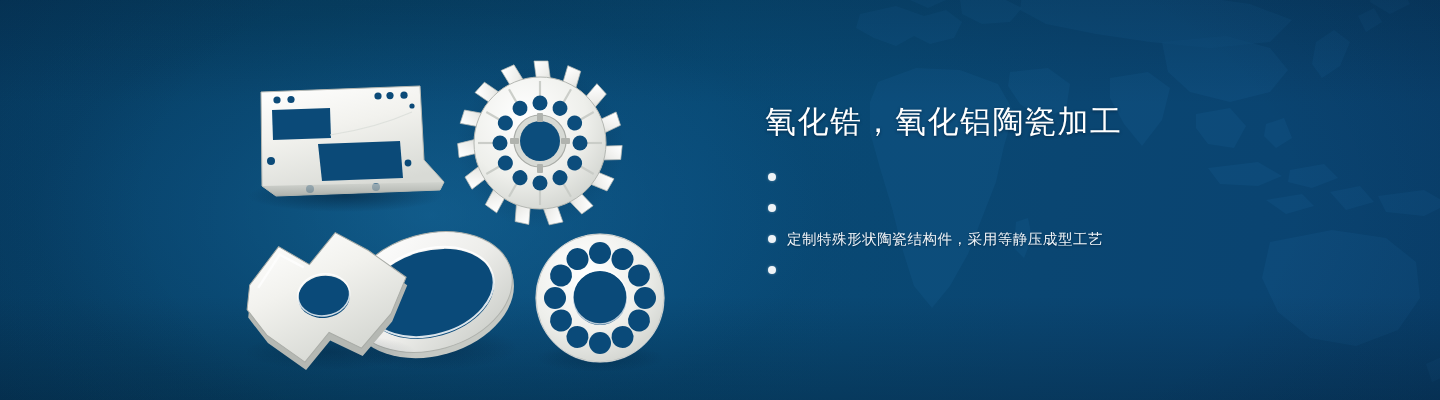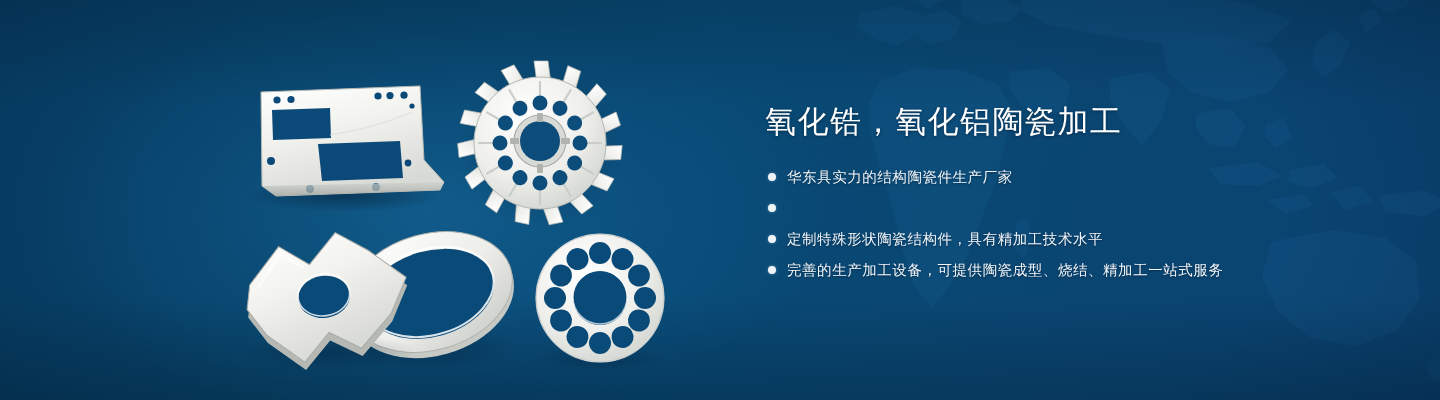--- a/index.html
+++ b/index.html
@@ -402,29 +402,27 @@
       </g>
     </svg>
   </div>
 
   <div class="copy">
     <h1 class="headline">氧化锆，氧化铝陶瓷加工</h1>
 
     <ul class="bullets">
       <li class="bullet">
         <span class="dot"></span>
-        <span class="btext">华东具实力的结构陶瓷件生产厂家</span>
       </li>
       <li class="bullet">
         <span class="dot"></span>
       </li>
       <li class="bullet">
         <span class="dot"></span>
-        <span class="btext">定制特殊形状陶瓷结构件，具有精加工技术水平</span>
+        <span class="btext">定制特殊形状陶瓷结构件，采用等静压成型工艺</span>
       </li>
       <li class="bullet">
         <span class="dot"></span>
-        <span class="btext">完善的生产加工设备，可提供陶瓷成型、烧结、精加工一站式服务</span>
       </li>
     </ul>
   </div>
 
 </div>
 
 </body></html>

